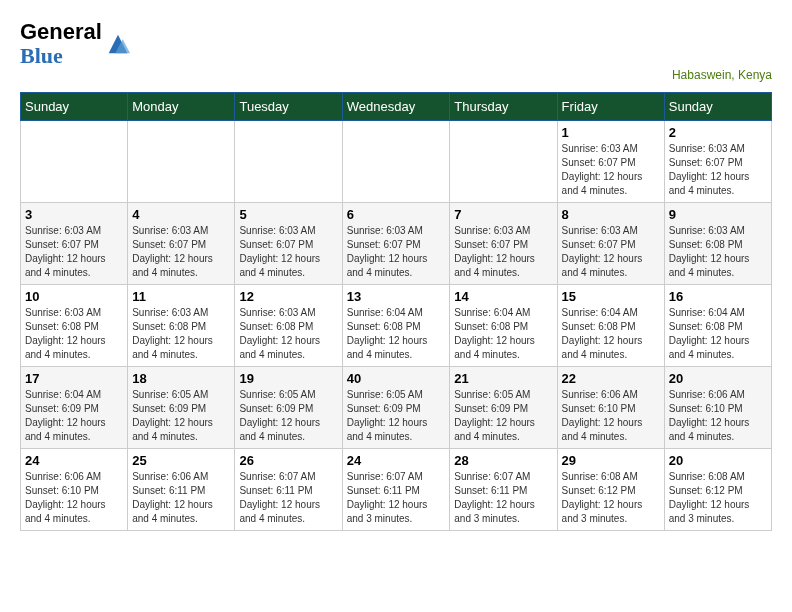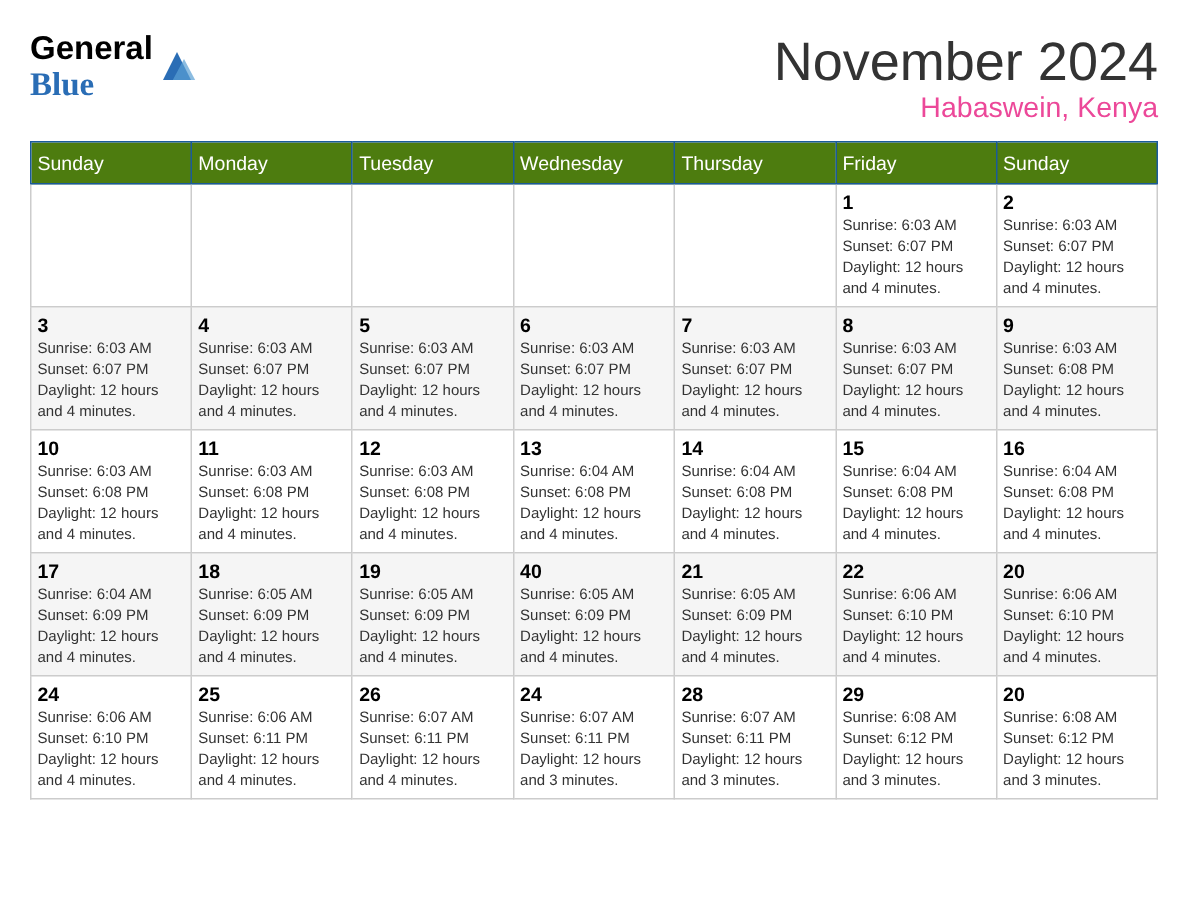--- a/index.html
+++ b/index.html
@@ -34,30 +34,31 @@
     }
     .title-block {
       text-align: right;
     }
     .month-title {
       font-size: 36px;
       color: #333;
       font-weight: 300;
     }
     .location {
-      font-size: 19px;
-      color: #ec4899;
+      font-size: 12px;
+      color: #4d7c0f;
+      margin-top: 48px;
     }
     .calendar {
       width: 100%;
       border-collapse: collapse;
       font-size: 11px;
     }
     .calendar thead th {
-      background-color: #4d7c0f;
+      background-color: #14532d;
       color: #fff;
       padding: 6px 4px;
       text-align: left;
       font-size: 13px;
       font-weight: normal;
       border: 1px solid #1a5a9a;
     }
     .calendar tbody td {
       border: 1px solid #ccc;
       vertical-align: top;
@@ -96,21 +97,20 @@
           <span class="blue">Blue</span>
         </span>
         <svg class="logo-icon" viewBox="0 0 30 30" xmlns="http://www.w3.org/2000/svg">
           <polygon points="5,25 15,5 25,25" fill="#2a6db5"></polygon>
           <polygon points="12,25 20,10 28,25" fill="#5a9fd4" opacity="0.7"></polygon>
         </svg>
       </div>
     </div>
   </div>
   <div class="title-block">
-    <div class="month-title">November 2024</div>
     <div class="location">Habaswein, Kenya</div>
   </div>
 </div>
 
 <table class="calendar">
   <thead>
     <tr id="header-row">
         <th>Sunday</th>
         <th>Monday</th>
         <th>Tuesday</th>

